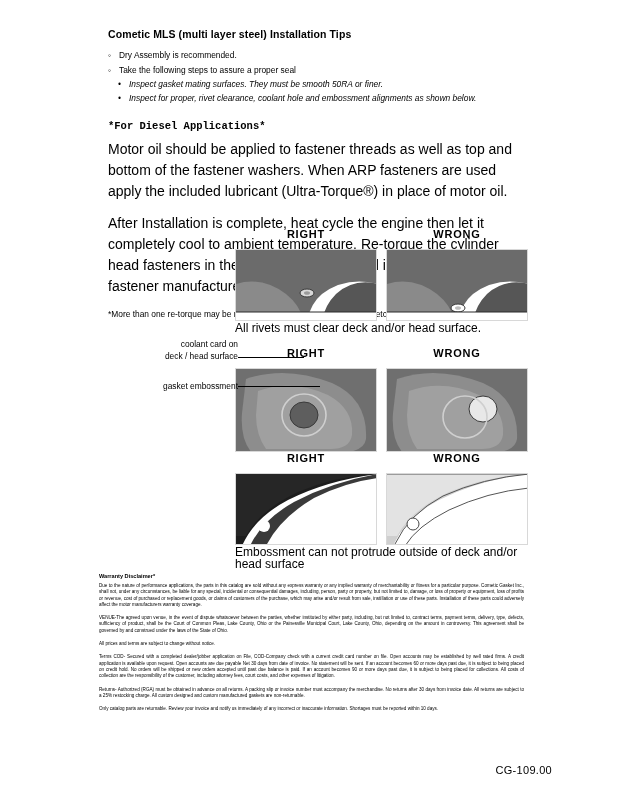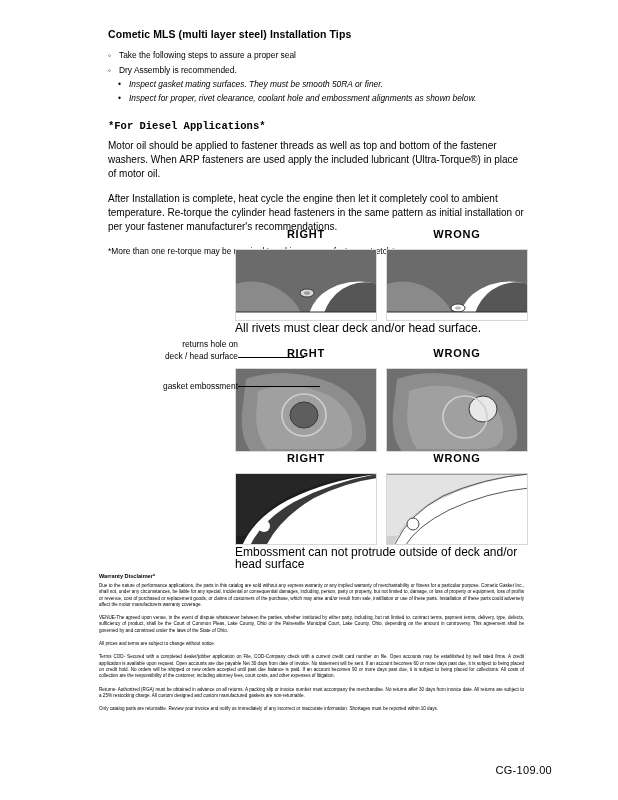--- a/index.html
+++ b/index.html
@@ -73,22 +73,22 @@
     top: 0;
     font-size: 8.4px;
   }
   h2.subtitle {
     font-size: 10.5px;
     font-weight: bold;
     margin: 15px 0 7px 0;
     font-family: Liberation Mono, monospace;
   }
   p.para {
-    font-size: 10px;
-    line-height: 14px;
+    font-size: 14px;
+    line-height: 21px;
     margin: 0 0 11px 0;
   }
   p.note {
     font-size: 8.4px;
     line-height: 13px;
     margin: 0;
   }
 
   
   .figures {
@@ -189,22 +189,22 @@
 </style>
 </head>
 <body>
 
 <div class="page">
 
   <div class="content">
     <h1 class="title">Cometic MLS (multi layer steel) Installation Tips</h1>
 
     <ul class="bullets">
+      <li>Dry Assembly is recommended.</li>
       <li>Take the following steps to assure a proper seal</li>
-      <li>Dry Assembly is recommended.</li>
     </ul>
     <ul class="subbullets">
       <li>Inspect gasket mating surfaces.  They must be smooth 50RA or finer.</li>
       <li>Inspect for proper, rivet clearance, coolant hole and embossment alignments as shown below.</li>
     </ul>
 
     <h2 class="subtitle">*For Diesel Applications*</h2>
     <p class="para">Motor oil should be applied to fastener threads as well as top and bottom of the fastener washers. When ARP fasteners are used apply the included lubricant (Ultra-Torque®) in place of motor oil.</p>
     <p class="para">After Installation is complete, heat cycle the engine then let it completely cool to ambient temperature. Re-torque the cylinder head fasteners in the same pattern as initial installation or per your fastener manufacturer's recommendations.</p>
     <p class="note">*More than one re-torque may be required to achieve proper fastener stretch*</p>
@@ -301,21 +301,21 @@
             <circle cx="26" cy="50" r="6" fill="#ffffff" stroke="#444" stroke-width="1"></circle>
           </svg>
         </div>
       </div>
       <div class="fig-caption two-line">Embossment can not protrude outside of deck and/or head surface</div>
     </div>
 
   </div>
 
   <div class="callouts">
-    <div class="callout-line">returns hole on</div>
+    <div class="callout-line">coolant card on</div>
     <div class="callout-line">deck / head surface</div>
   </div>
   <div class="callout-2">gasket embossment</div>
   <div class="leader" style="left:238px; top:357px; width:66px;"></div>
   <div class="leader" style="left:238px; top:386px; width:82px;"></div>
 
   <div class="warranty">
     <h3>Warranty Disclaimer*</h3>
     <p>Due to the nature of performance applications, the parts in this catalog are sold without any express warranty or any implied warranty of merchantability or fitness for a particular purpose.  Cometic Gasket Inc., shall not, under any circumstances, be liable for any special, incidental or consequential damages, including, person, party or property, but not limited to, damage, or loss of property or equipment, loss of profits or revenue, cost of purchased or replacement goods, or claims of customers of the purchase, which may arise and/or result from sale, instillation or use of these parts.  Installation of these parts could adversely affect the motor manufacturers warranty coverage.</p>
     <p>VENUE-The agreed upon venue, in the event of dispute whatsoever between the parties, whether instituted by either party, including, but not limited to, contract terms, payment terms, delivery, type, defects, sufficiency of product, shall be the Court of Common Pleas, Lake County, Ohio or the Painesville Municipal Court, Lake County, Ohio, depending on the amount in controversy.  This agreement shall be governed by and construed under the laws of the State of Ohio.</p>

